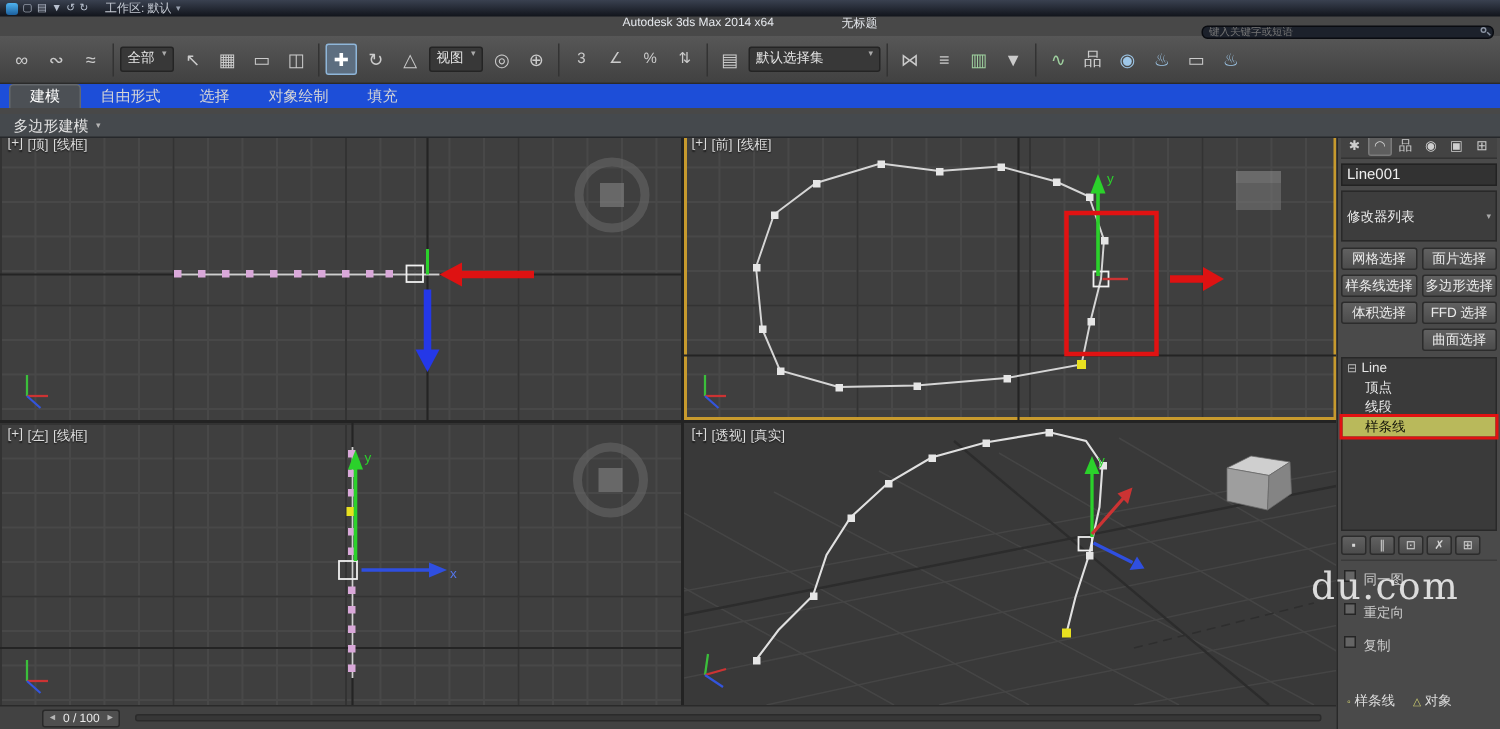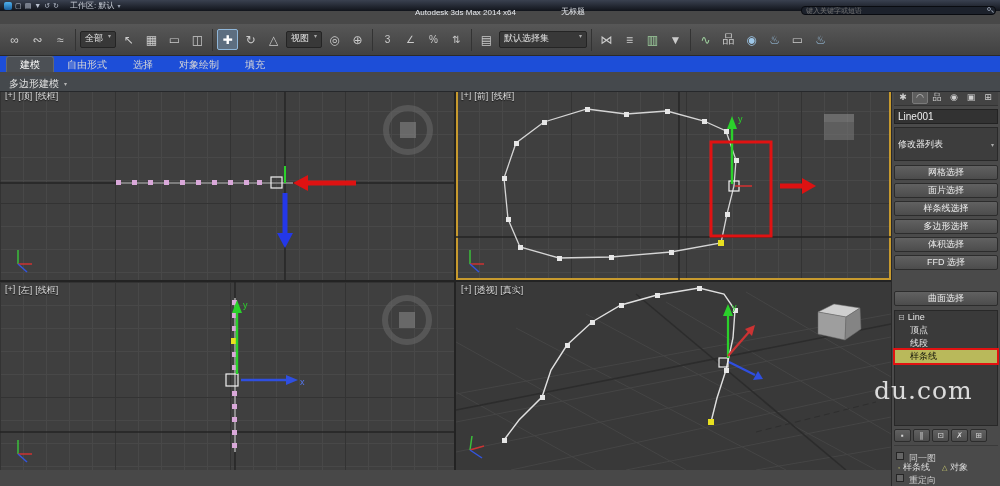--- a/index.html
+++ b/index.html
@@ -7,22 +7,22 @@
   body{font-family:"Liberation Sans","DejaVu Sans",sans-serif;background:#222;position:relative;font-size:10px;color:#e0e0e0}
   .app{position:absolute;inset:0;width:1000px;height:486px;background:#484848;overflow:hidden}
 
   
   .titlebar{position:absolute;left:0;top:0;width:100%;height:11px;background:linear-gradient(#3a4150,#11141b);display:flex;align-items:center;font-size:8px;color:#ccd1da;z-index:20}
   .qat{display:flex;align-items:center;gap:3px;padding:0 4px;height:100%}
   .qat-logo{width:8px;height:8px;background:linear-gradient(#4fb3f0,#1b5f9d);border-radius:2px}
   .qico{font-size:7px;line-height:9px;color:#b9c1cf}
   .workspace{margin-left:8px;display:flex;gap:3px;align-items:center;color:#c6cbd4}
   .workspace .dd{font-size:6px;color:#98a0ae}
-  .titletext{position:absolute;left:0;right:0;top:0;height:17px;display:flex;justify-content:center;align-items:flex-end;gap:45px;color:#e6e9ee;pointer-events:none}
-  .searchbox{position:absolute;right:4px;top:6px;width:195px;height:9px;background:#1c212b;border:1px solid #090b10;border-radius:4px;display:flex;padding:0 4px;gap:3px}
+  .titletext{position:absolute;left:0;right:0;top:10px;height:17px;display:flex;justify-content:center;align-items:flex-start;gap:45px;color:#e6e9ee;pointer-events:none}
+  .searchbox{position:absolute;right:4px;top:17px;width:195px;height:9px;background:#1c212b;border:1px solid #090b10;border-radius:4px;display:flex;padding:0 4px;gap:3px}
   .searchbox input{flex:1;background:transparent;border:none;outline:none;color:#9aa2af;font-size:7px;font-family:inherit}
   .mag{width:4px;height:4px;border:1px solid #8a93a3;border-radius:50%;position:relative;flex:none}
   .mag::after{content:"";position:absolute;left:3px;top:3px;width:3px;height:1px;background:#8a93a3;transform:rotate(45deg)}
 
   
   .menubar{position:absolute;left:0;top:11px;width:100%;height:13px;background:#3e3e3e;border-bottom:1px solid #2c2c2c;display:flex;align-items:center;z-index:19}
   .menu-item{padding:0 7px;font-size:9px;line-height:13px;color:#ececec;cursor:default}
 
   
   .toolbar{position:absolute;left:0;top:24px;width:100%;height:32px;background:linear-gradient(#575757,#414141);border-bottom:1px solid #2a2a2a;display:flex;align-items:center;padding:0 4px;gap:2px;z-index:18}
@@ -60,21 +60,21 @@
   .vpsvg{position:absolute;inset:0;width:100%;height:100%;z-index:1}
 
   
   .cmdpanel{position:absolute;left:891px;top:88px;width:109px;height:398px;background:#4a4a4a;border-left:1px solid #292929;font-size:9px;z-index:10;padding:1px 2px}
   .cp-tabs{height:17px;display:flex;align-items:center;gap:1px;padding:1px 1px;background:#434343;border-bottom:1px solid #333}
   .cp-tab{width:16px;height:14px;display:flex;align-items:center;justify-content:center;color:#cfcfcf;font-size:9px;border-radius:2px}
   .cp-tab.active{background:#5e5e5e;border:1px solid #7a7a7a}
   .obj-name{width:100%;height:15px;background:#323232;border:1px solid #222;color:#efefef;font-size:10px;padding:0 3px;margin-top:3px;font-family:inherit}
   .cp-modlist{height:25px;background:#3d3d3d;border:1px solid #292929;display:flex;align-items:center;justify-content:space-between;padding:16px 3px;color:#eaeaea;margin-top:3px}
   .cp-modlist .dd{font-size:6px;color:#aaa}
-  .cp-grid{display:grid;grid-template-columns:1fr;gap:3px;padding:4px 0}
+  .cp-grid{display:grid;grid-template-columns:1fr 1fr;gap:3px;padding:4px 0}
   .cp-btn{height:15px;background:linear-gradient(#616161,#4c4c4c);border:1px solid #2c2c2c;border-radius:2px;color:#ececec;font-size:9px;line-height:13px;text-align:center;overflow:hidden;white-space:nowrap;font-family:inherit}
   .cp-btn.empty{visibility:hidden}
   .cp-stack{height:116px;background:#3a3a3a;border:1px solid #282828;overflow:visible}
   .stack-row{height:13px;line-height:13px;padding-left:15px;color:#e6e6e6;white-space:nowrap}
   .stack-row.root{padding-left:3px;display:flex;gap:3px;align-items:center}
   .stack-row.root .tog{font-size:8px;color:#bbb}
   .stack-row.active{background:#b9b95b;color:#17170c;outline:2px solid #e11212;outline-offset:0}
   .cp-stacktools{display:flex;gap:2px;padding:3px 0;border-bottom:1px solid #3a3a3a}
   .sbtn{width:17px;height:13px;background:linear-gradient(#616161,#4c4c4c);border:1px solid #2c2c2c;border-radius:2px;color:#d6d6d6;font-size:8px;display:flex;align-items:center;justify-content:center}
   .cp-options{padding:6px 2px;display:flex;flex-direction:column;gap:9px;opacity:.9}
@@ -447,18 +447,26 @@
         <span class="fico">◦</span>
         <span>样条线</span>
       </span>
       <span>
         <span class="fico">△</span>
         <span>对象</span>
       </span>
     </div>
   </div>
 
+  <div class="statusbar">
+    <div class="timebox">
+      <span class="arr">◄</span>
+      <span>0 / 100</span>
+      <span class="arr">►</span>
+    </div>
+    <div class="timetrack"></div>
+  </div>
 
   <div class="watermark">
     <div class="wm-domain">du.com</div>
   </div>
 
 </div>
 
 </body></html>

